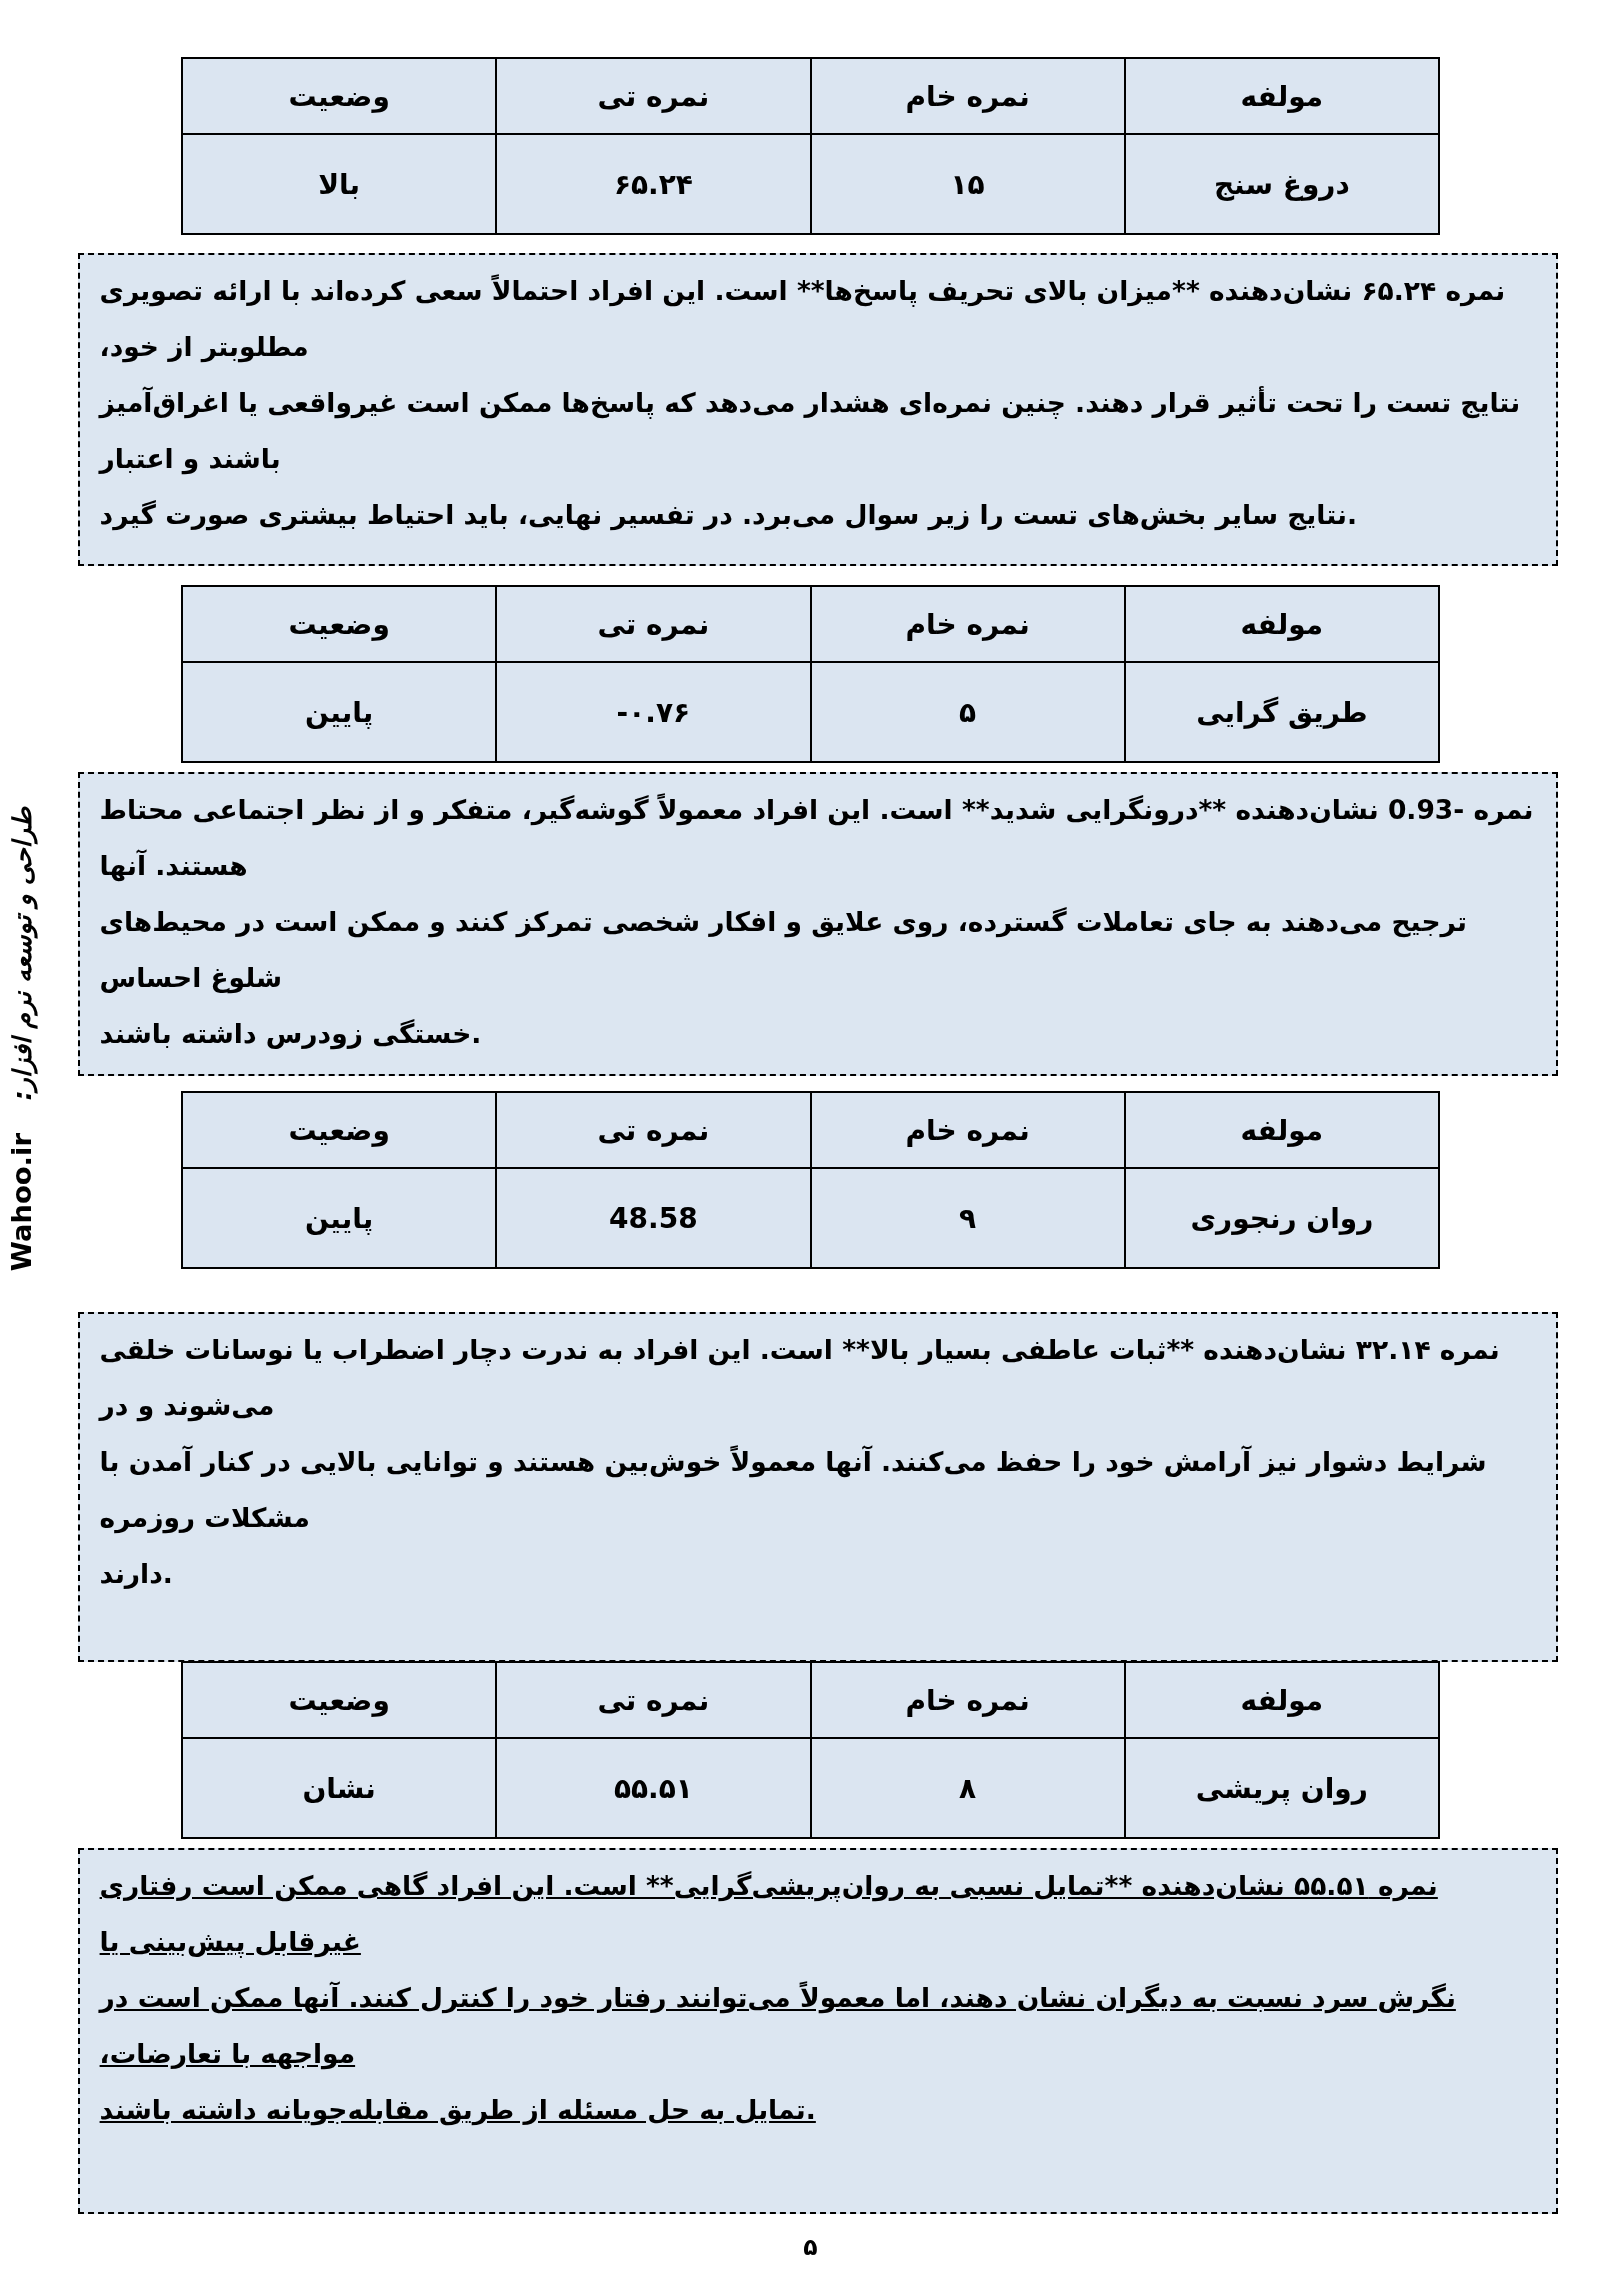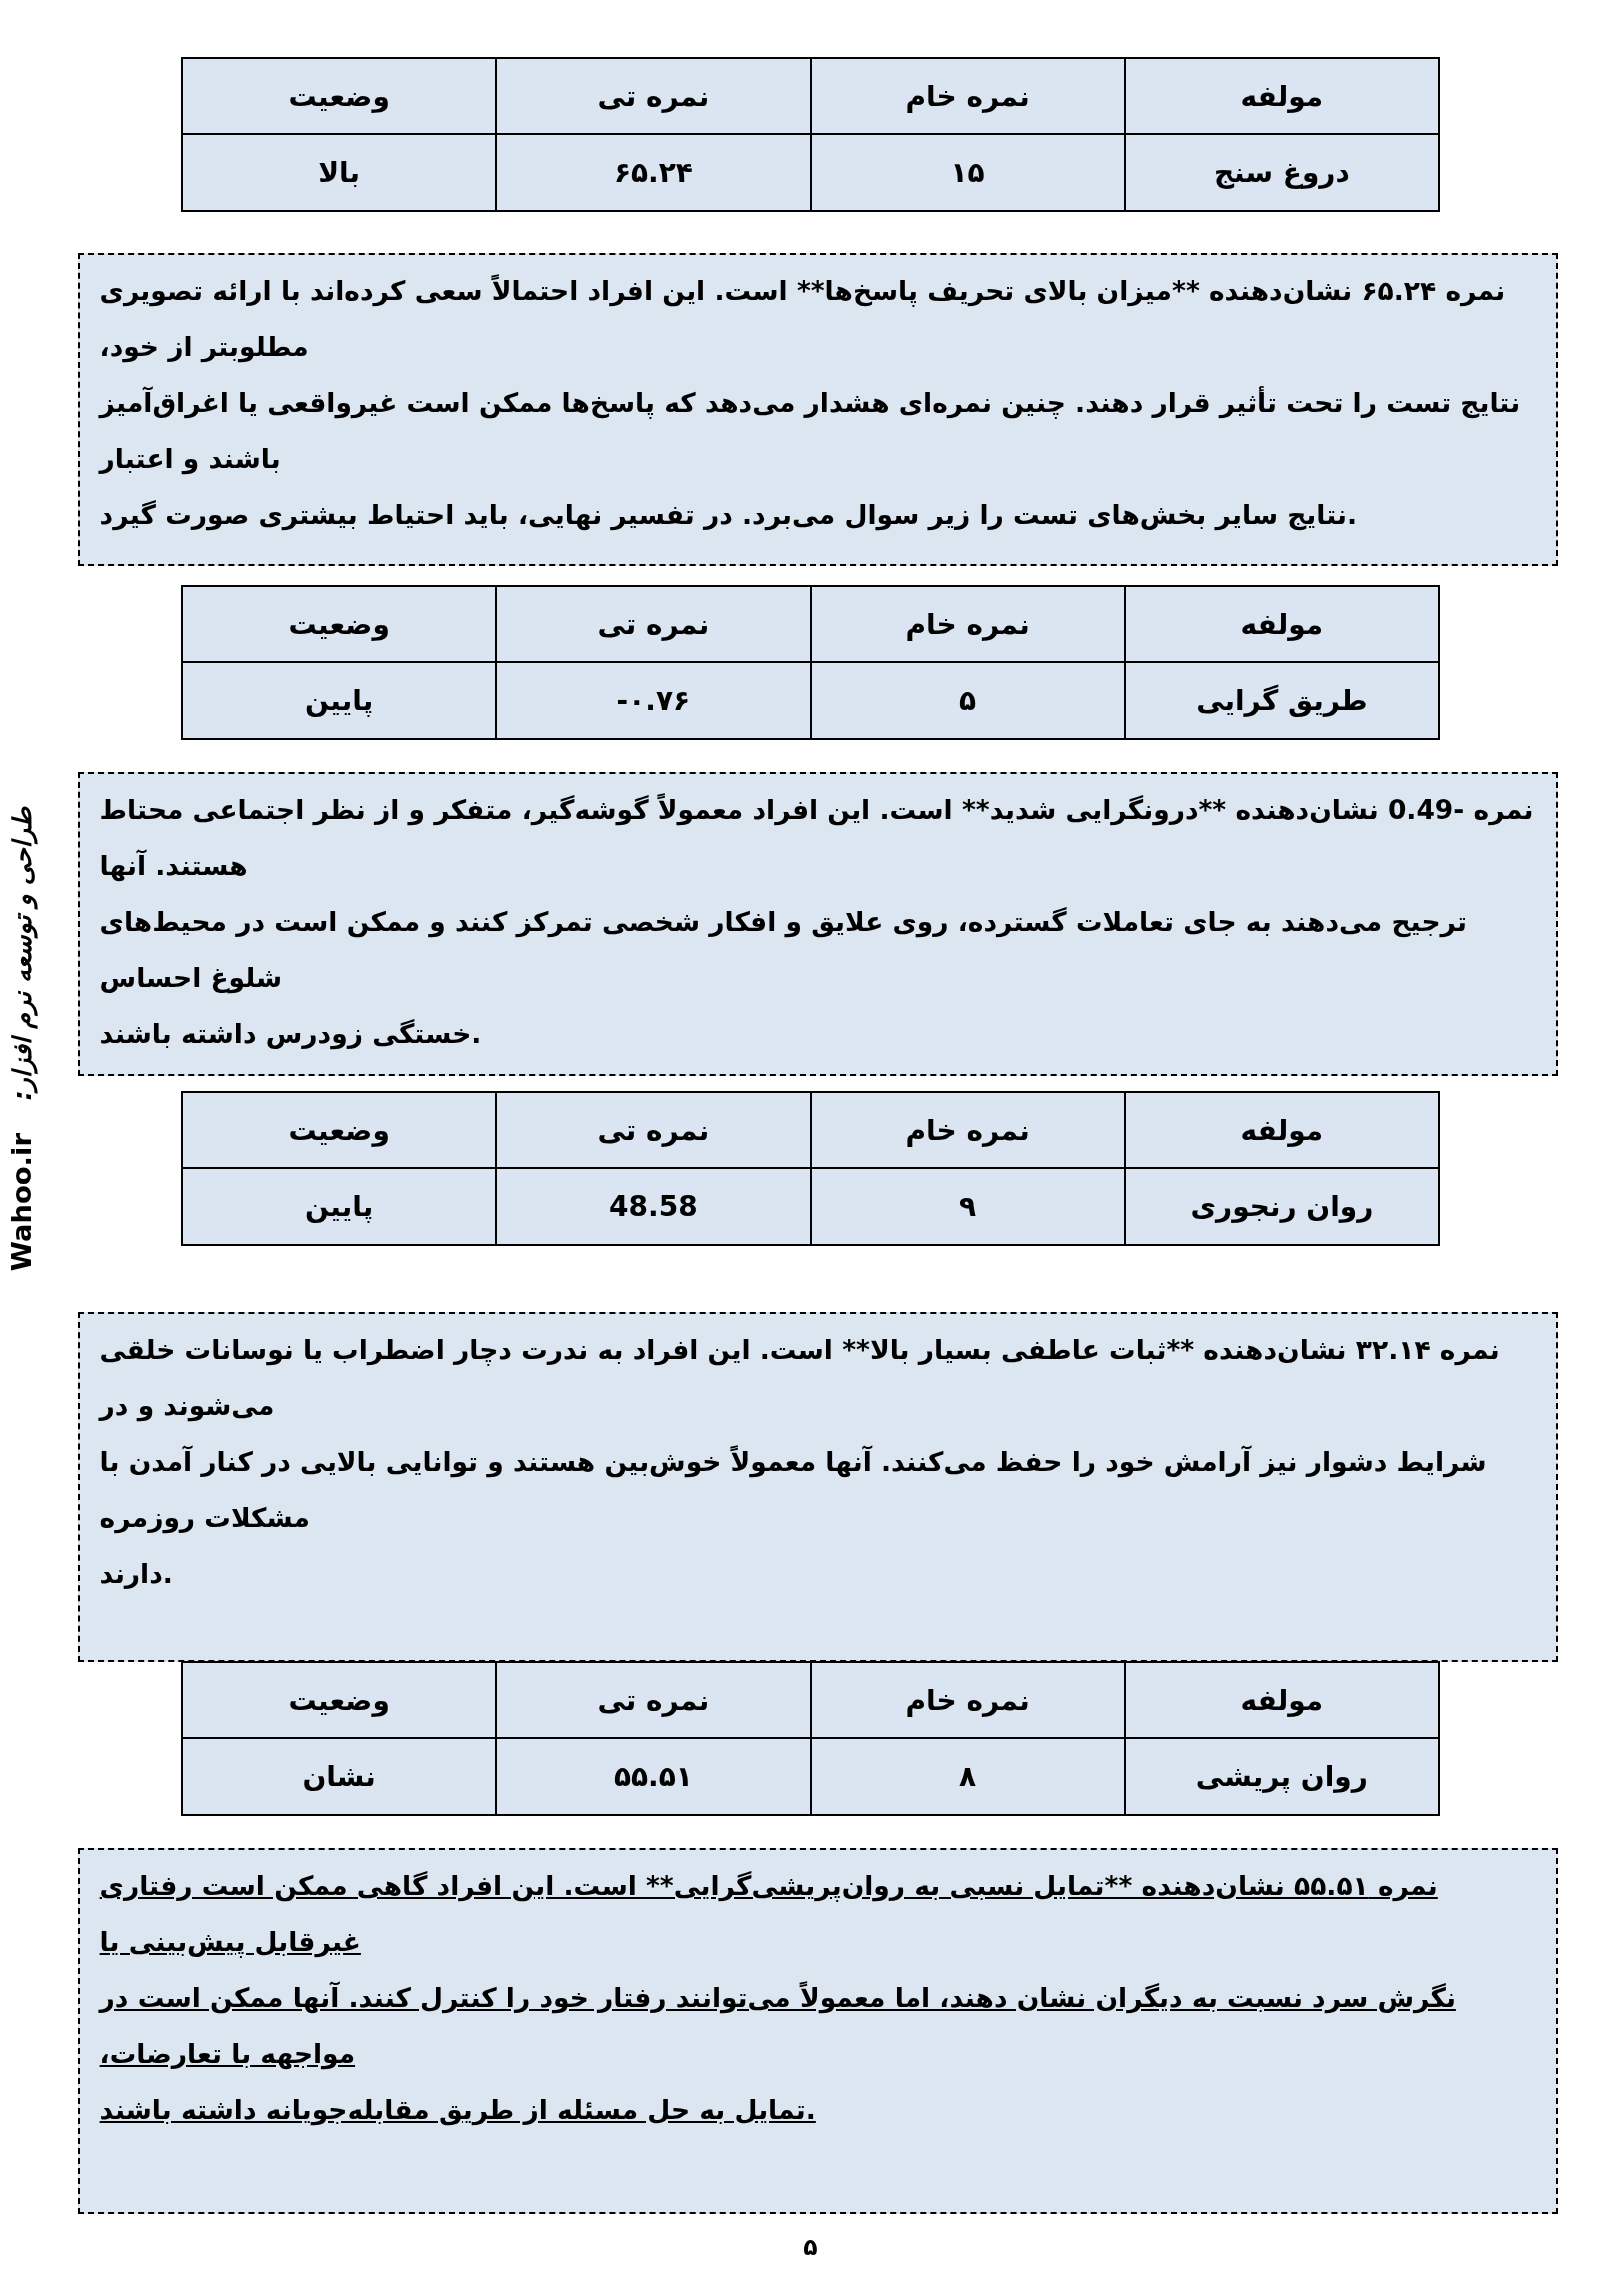--- a/index.html
+++ b/index.html
@@ -24,21 +24,21 @@
   }
   table.score-table th, table.score-table td {
     border:2px solid #000;
     background:#dbe5f1;
     text-align:center;
     vertical-align:middle;
     font-weight:bold;
     font-size:28px;
   }
   table.score-table th { height:76px; border-bottom:2.9px solid #000; }
-  table.score-table td { height:77px;margin-left:47px; }
+  table.score-table td { height:100px;margin-left:47px; }
   td.num { direction:ltr; }
 
   .pos-t1 { top:57px; }
   .pos-t2 { top:585px; }
   .pos-t3 { top:1091px; }
   .pos-t4 { top:1661px; }
 
   
   .desc-box {
     position:absolute;
@@ -134,21 +134,21 @@
     <tbody>
       <tr>
         <td>طریق گرایی</td>
         <td class="num">۵</td>
         <td class="num">-۰.۷۶</td>
         <td>پایین</td>
       </tr>
     </tbody>
   </table>
   <div class="desc-box pos-b2">
-    <div class="desc-text">نمره -0.49 نشان‌دهنده **درونگرایی شدید** است. این افراد معمولاً گوشه‌گیر، متفکر و از نظر اجتماعی محتاط هستند. آنها
+    <div class="desc-text">نمره -0.93 نشان‌دهنده **درونگرایی شدید** است. این افراد معمولاً گوشه‌گیر، متفکر و از نظر اجتماعی محتاط هستند. آنها
 ترجیح می‌دهند به جای تعاملات گسترده، روی علایق و افکار شخصی تمرکز کنند و ممکن است در محیط‌های شلوغ احساس
 .خستگی زودرس داشته باشند</div>
   </div>
 
   <table class="score-table pos-t3">
     <thead>
       <tr>
         <th>مولفه</th>
         <th>نمره خام</th>
         <th>نمره تی</th>

